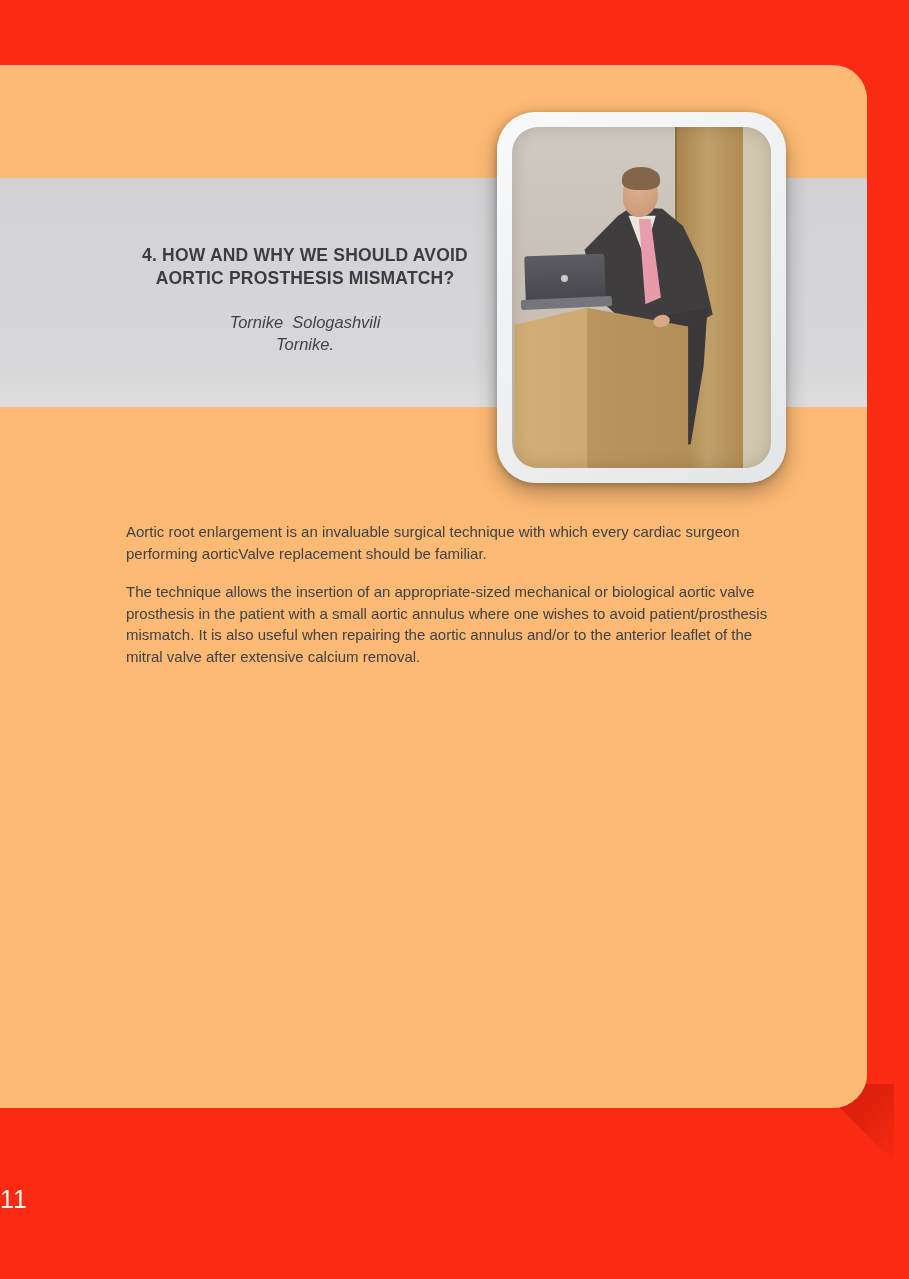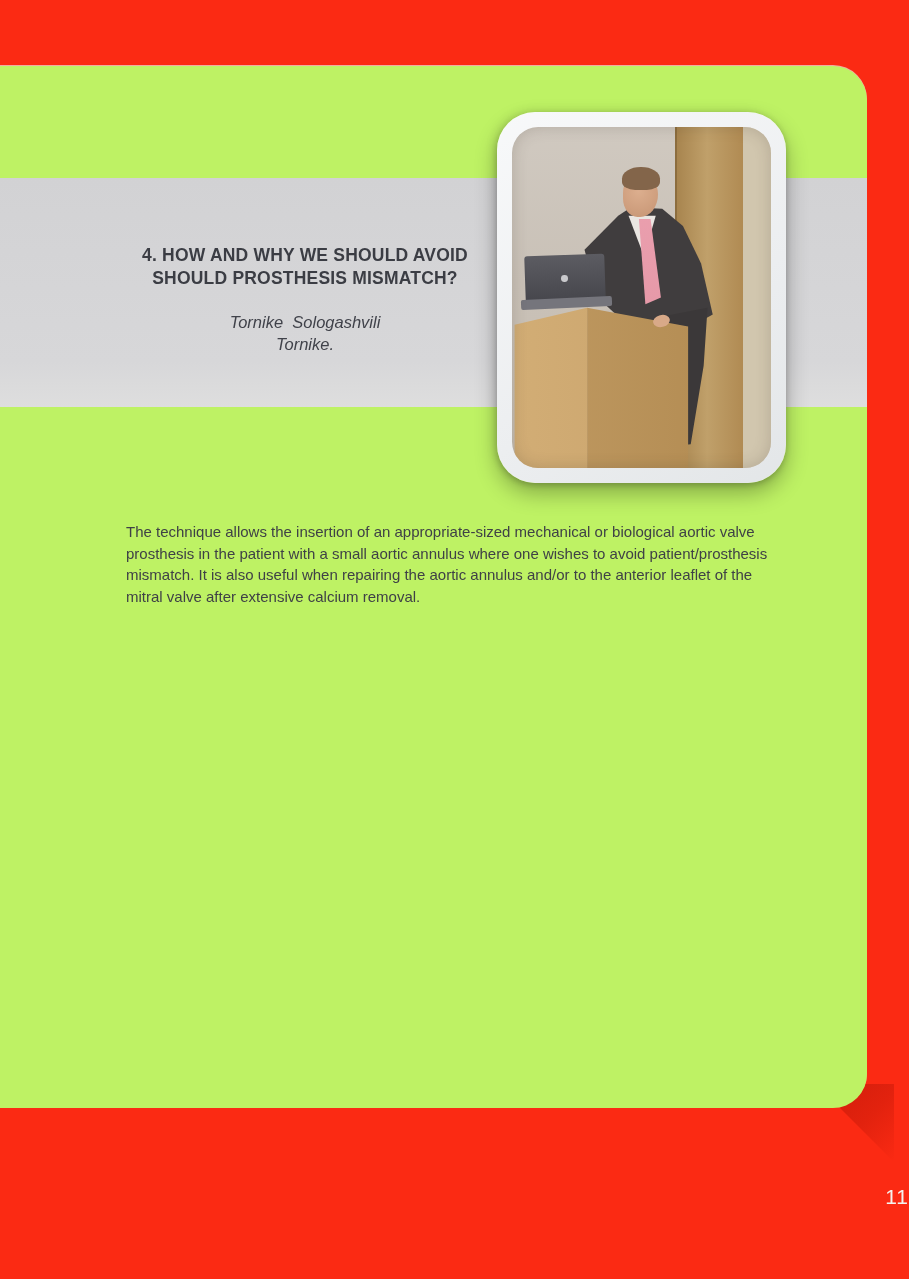--- a/index.html
+++ b/index.html
@@ -11,21 +11,21 @@
   
   .fold-accent{
     position:absolute;left:816px;top:1084px;width:78px;height:78px;
     background:linear-gradient(135deg,#cf1d0b 0%,#e2220e 55%,#fb2a13 100%);
     clip-path:polygon(0 0,100% 0,100% 100%);
     z-index:0;
   }
   
   .content-card{
     position:absolute;left:0;top:66px;width:867px;height:1042px;
-    background:#bef264;border-radius:0 34px 34px 0;
+    background:#fdba74;border-radius:0 34px 34px 0;
     box-shadow:0 -1px 0 #f2ada1;
     z-index:1;
   }
   
   .header-band{
     position:absolute;left:0;top:112px;width:100%;height:229px;
     background:linear-gradient(180deg,#d2d2d4 0%,#d7d7d9 80%,#dedede 100%);
   }
   .title-area{
     position:absolute;left:118px;top:66px;width:374px;text-align:center;
@@ -108,35 +108,35 @@
     box-shadow:inset 0 0 16px rgba(60,50,40,.20);
   }
   
   .body-text{
     position:absolute;left:126px;top:455px;width:664px;
     font-size:15px;line-height:21.5px;color:#3f4146;
   }
   .body-text p{margin:0 0 17px 0;}
   
   .page-number{
-    position:absolute;left:0;top:1185px;width:909px;text-align:right;
-    color:#f5f3ef;font-size:21px;letter-spacing:1px;z-index:2;
+    position:absolute;left:0;top:1185px;width:909px;text-align:left;
+    color:#f5f3ef;font-size:25px;letter-spacing:1px;z-index:2;
   }
 </style>
 </head>
 <body>
 
 <div class="fold-accent"></div>
 
 <div class="content-card">
 
   <div class="header-band">
     <div class="title-area">
       <div class="section-title">4. HOW AND WHY WE SHOULD AVOID</div>
-      <div class="section-title">SHOULD PROSTHESIS MISMATCH?</div>
+      <div class="section-title">AORTIC PROSTHESIS MISMATCH?</div>
       <div class="speaker-block">
         <div class="speaker-name">Tornike  Sologashvili</div>
         <div class="speaker-city">Tornike.</div>
       </div>
     </div>
   </div>
 
   <div class="photo-frame">
     <div class="photo">
       <div class="wood-panel"></div>
@@ -152,18 +152,19 @@
       <div class="layer podium-front-face"></div>
       <div class="laptop-screen"></div>
       <div class="laptop-logo"></div>
       <div class="laptop-base"></div>
       <div class="hand"></div>
       <div class="photo-vignette"></div>
     </div>
   </div>
 
   <div class="body-text">
+    <p>Aortic root enlargement is an invaluable surgical technique with which every cardiac surgeon performing aorticValve replacement should be familiar.</p>
     <p>The technique allows the insertion of an appropriate-sized mechanical or biological aortic valve prosthesis in the patient with a small aortic annulus where one wishes to avoid patient/prosthesis mismatch. It is also useful when repairing the aortic annulus and/or to the anterior leaflet of the mitral valve after extensive calcium removal.</p>
   </div>
 
 </div>
 
 <div class="page-number">11</div>
 
 </body></html>

